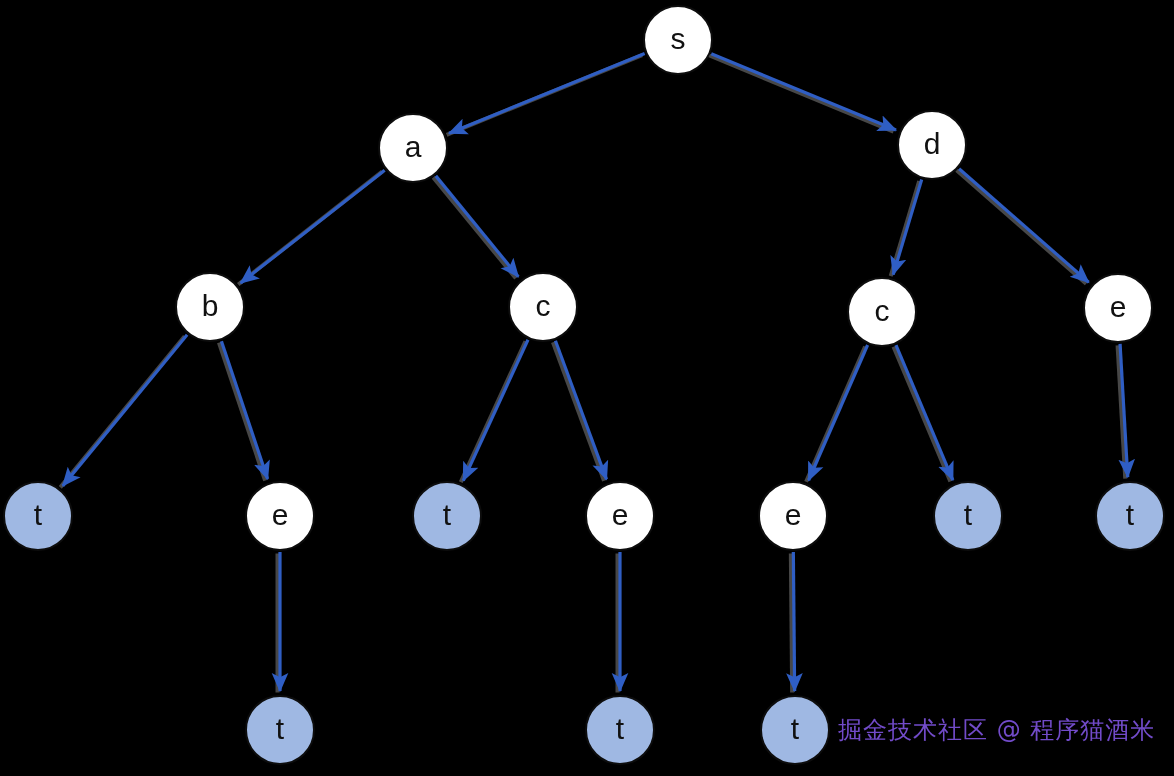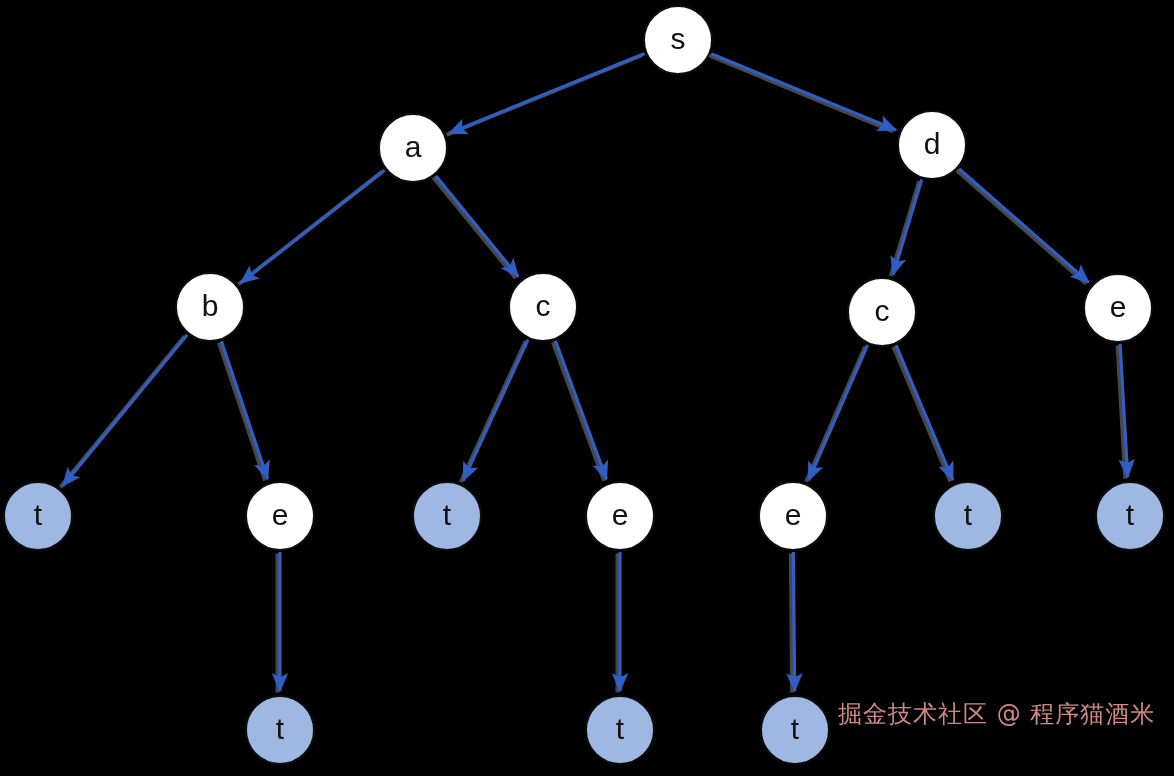--- a/index.html
+++ b/index.html
@@ -149,15 +149,15 @@
         <span class="node-label" style="color: rgb(17, 17, 17);">t</span>
       </div>
       <div class="node" style="left: 585px; top: 695px; width: 70px; height: 70px; background: rgb(159, 184, 227); border-color: rgb(13, 13, 13);">
         <span class="node-label" style="color: rgb(17, 17, 17);">t</span>
       </div>
       <div class="node" style="left: 760px; top: 695px; width: 70px; height: 70px; background: rgb(159, 184, 227); border-color: rgb(13, 13, 13);">
         <span class="node-label" style="color: rgb(17, 17, 17);">t</span>
       </div>
     </div>
 
-  <div class="watermark" id="watermark" style="left: 838px; top: 698px; color: #fca5a5;">掘金技术社区 @ 程序猫酒米</div>
+  <div class="watermark" id="watermark" style="left: 838px; top: 714px; color: #8b5cf6;">掘金技术社区 @ 程序猫酒米</div>
 
 </div>
 
 </body></html>

